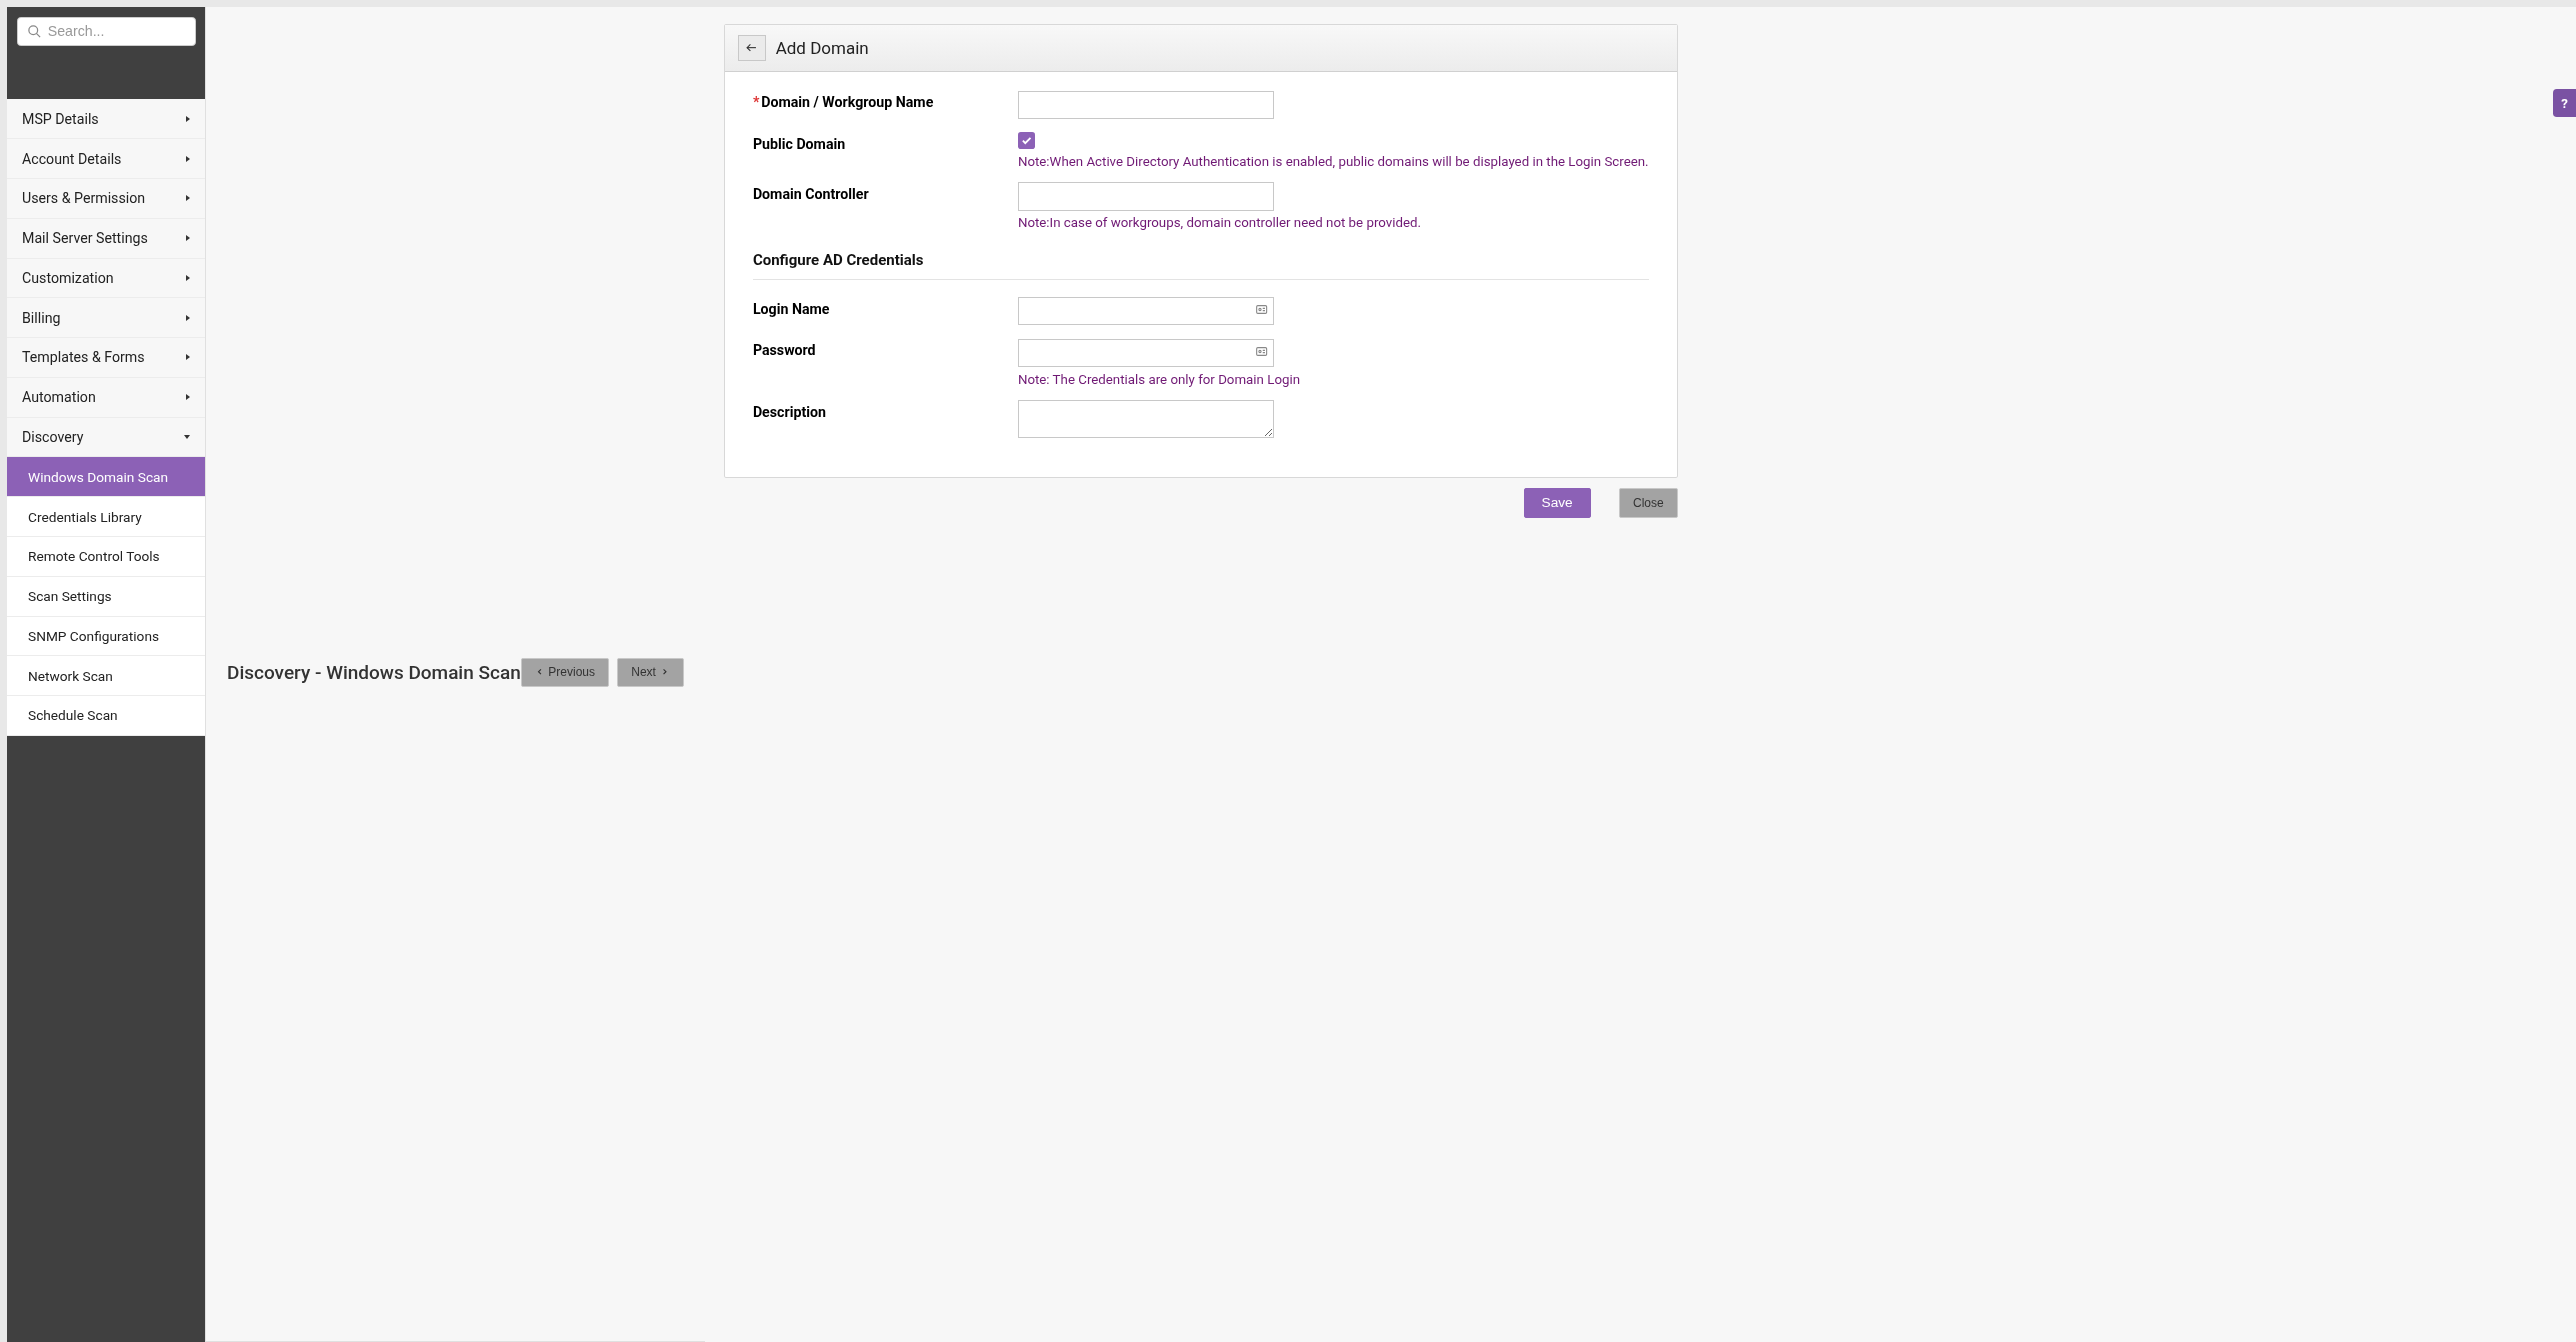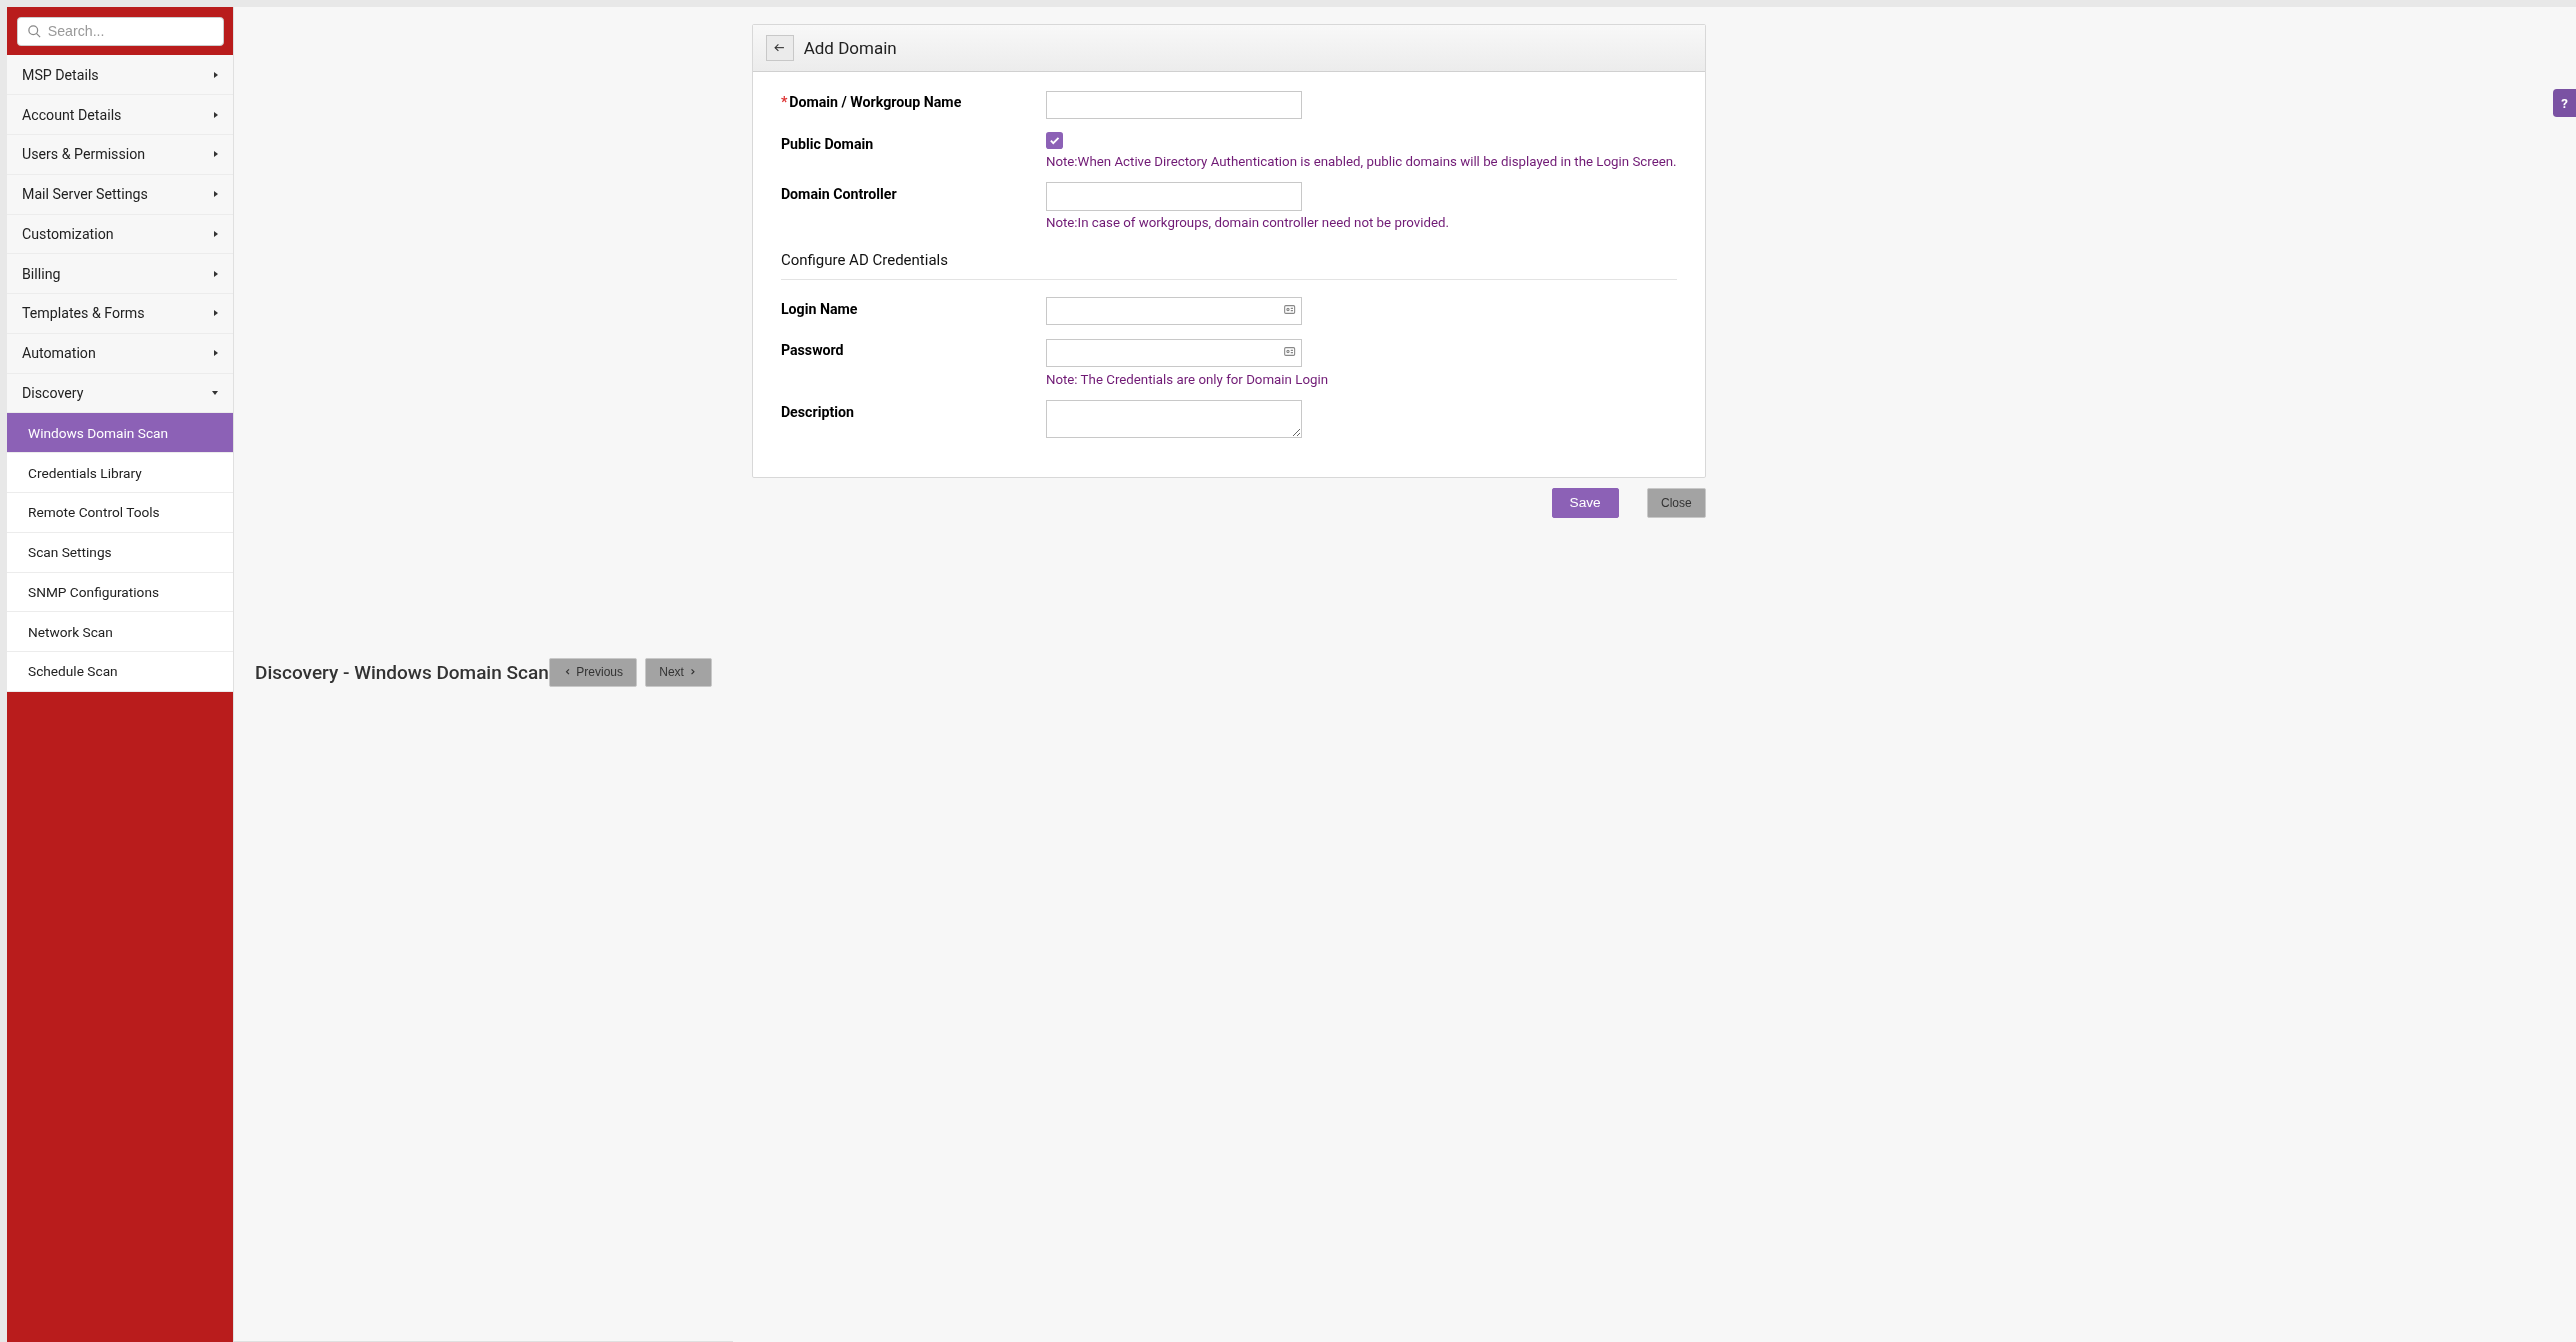--- a/index.html
+++ b/index.html
@@ -9,26 +9,27 @@
   color: #333;
   font-size: 13.3px;
 }
 .app {
   display: flex;
   height: 100vh;
   border-top: 7.6px solid #e8e8e8;
   border-left: 7.6px solid #e8e8e8;
 }
 .sidebar {
-  width: 227px;
-  background: #b91c1c;
+  width: 199px;
+  background: #404040;
   border-right: 0.9px solid #e0e0e0;
   flex-shrink: 0;
   display: flex;
   flex-direction: column;
+  gap: 44px;
 }
 .search-wrap {
   padding: 9.5px;
 }
 .search-box {
   display: flex;
   align-items: center;
   background: #fff;
   border: 0.9px solid #ccc;
   border-radius: 3.8px;
@@ -199,21 +200,21 @@
   border-radius: 2.8px;
   background: #8c61b6;
   display: inline-flex;
   align-items: center;
   justify-content: center;
   cursor: pointer;
 }
 .chk svg { display: block; }
 .section-title {
   font-size: 15px;
-  font-weight: 400;
+  font-weight: 700;
   color: #111;
   padding: 7.6px 0 9.5px 0;
   border-bottom: 0.9px solid #e3e3e3;
   margin-bottom: 17px;
 }
 .action-row {
   display: flex;
   gap: 28px;
   padding: 9.5px 0 0 284px;
   justify-content: flex-end;

